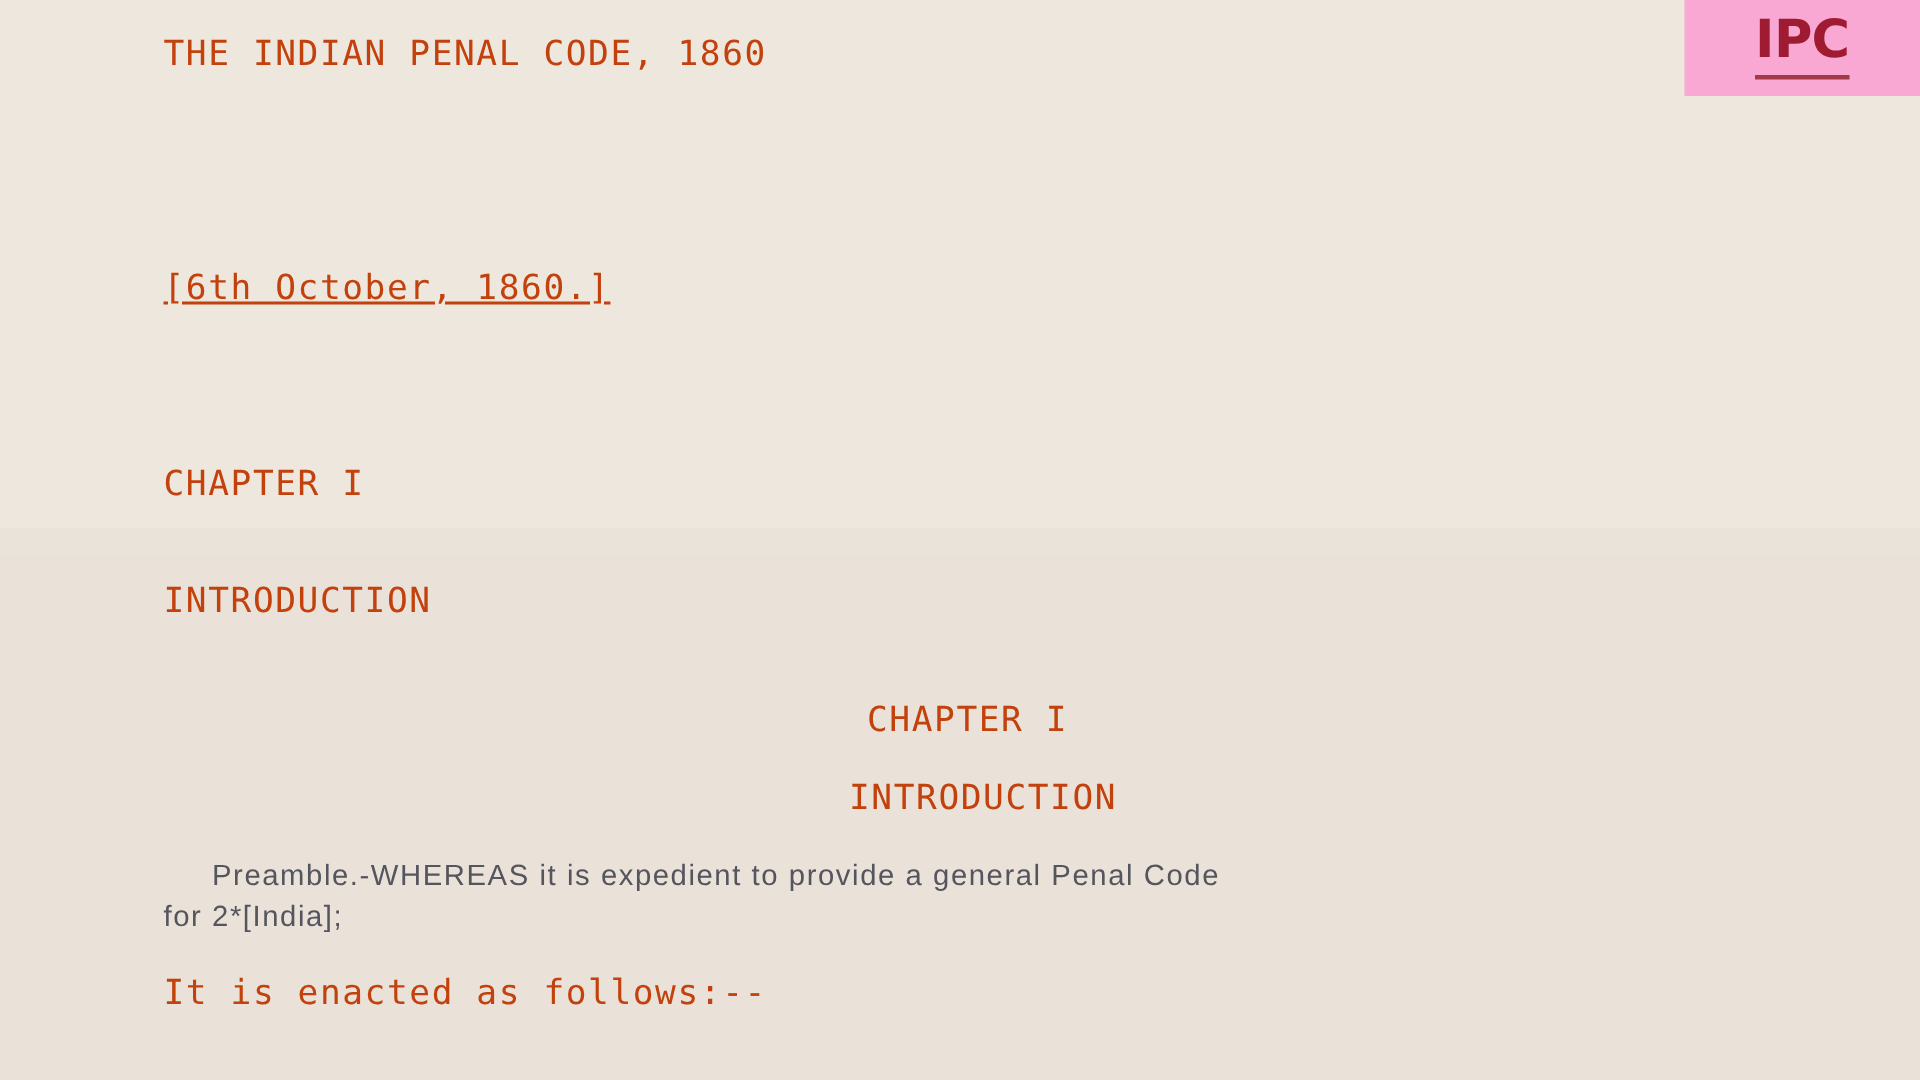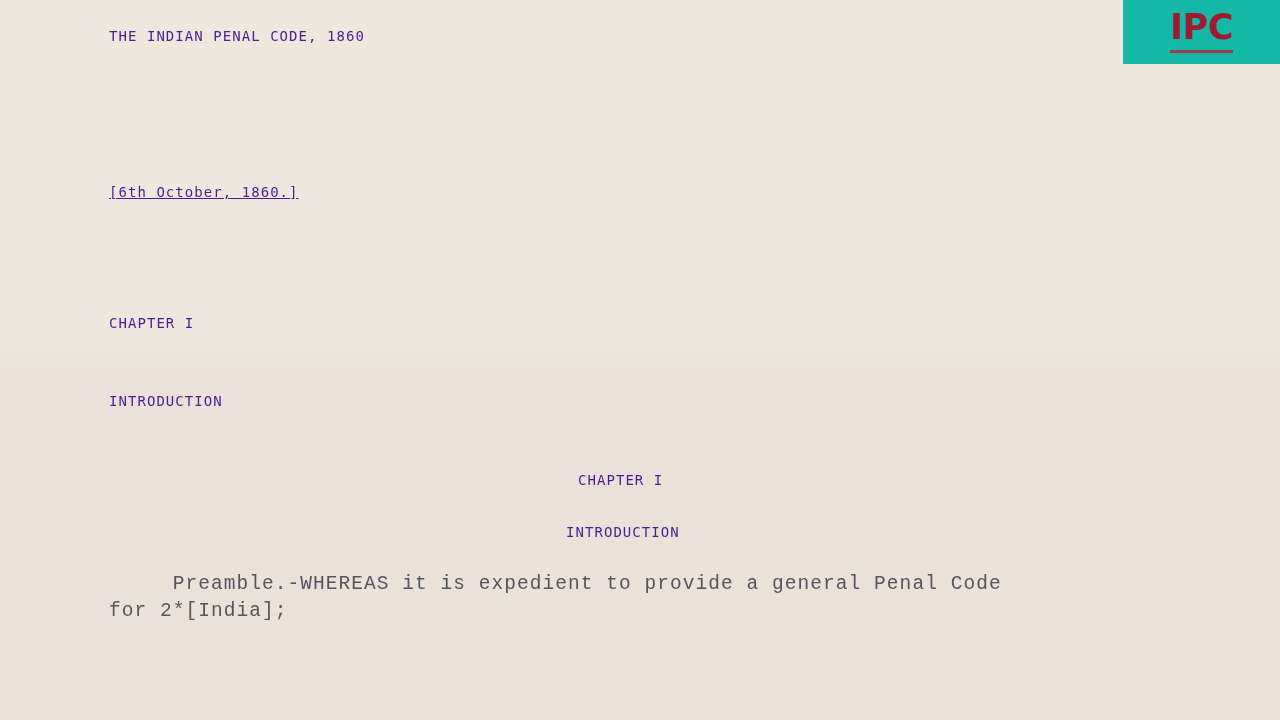--- a/index.html
+++ b/index.html
@@ -50,59 +50,59 @@
     position: absolute;
     left: 0;
     top: 0;
     width: 1280px;
     height: 720px;
   }
 
   .line {
     position: absolute;
     white-space: pre;
-    color: #4c1d95;
+    color: #c2410c;
     font-family: "DejaVu Sans Mono", "Liberation Mono", monospace;
-    font-size: 14px;
+    font-size: 23px;
     letter-spacing: 1.05px;
     line-height: 26px;
   }
 
   .l-title   { left: 109px; top: 23px; }
   .l-act     { left: 109px; top: 101px; }
   .l-date    { left: 109px; top: 179px; text-decoration: underline; }
   .l-chap1   { left: 109px; top: 310px; }
   .l-intro1  { left: 109px; top: 388px; }
 
   .l-chap2   { left: 578px; top: 467px; }
   .l-intro2  { left: 566px; top: 519px; }
 
   .para {
     position: absolute;
     left: 109px;
     top: 571px;
     width: 1090px;
     white-space: pre-wrap;
     color: #55555e;
-    font-family: Liberation Mono, monospace;
+    font-family: Liberation Sans, sans-serif;
     font-size: 19.5px;
     letter-spacing: 1.05px;
     line-height: 26.5px;
   }
 
   .l-enacted { left: 109px; top: 649px; }
 
   
   .ipc-badge {
     position: absolute;
     left: 1123px;
     top: 0;
     width: 157px;
     height: 64px;
-    background: #14b8a6;
+    background: #f9a8d4;
     display: flex;
     align-items: center;
     justify-content: center;
     box-sizing: border-box;
   }
   .ipc-mark {
     display: inline-block;
     color: #9e1b32;
     font-family: "DejaVu Sans", "Liberation Sans", sans-serif;
     font-weight: bold;
@@ -134,20 +134,21 @@
 
     <div class="line l-intro1">INTRODUCTION</div>
 
     <div class="line l-chap2">CHAPTER I</div>
 
     <div class="line l-intro2">INTRODUCTION</div>
 
     <div class="para">     Preamble.-WHEREAS it is expedient to provide a general Penal Code
 for 2*[India];</div>
 
+    <div class="line l-enacted">It is enacted as follows:--</div>
 
   </div>
 
   <div class="ipc-badge">
     <span class="ipc-mark">IPC</span>
   </div>
 
 </div>
 
 </body></html>

